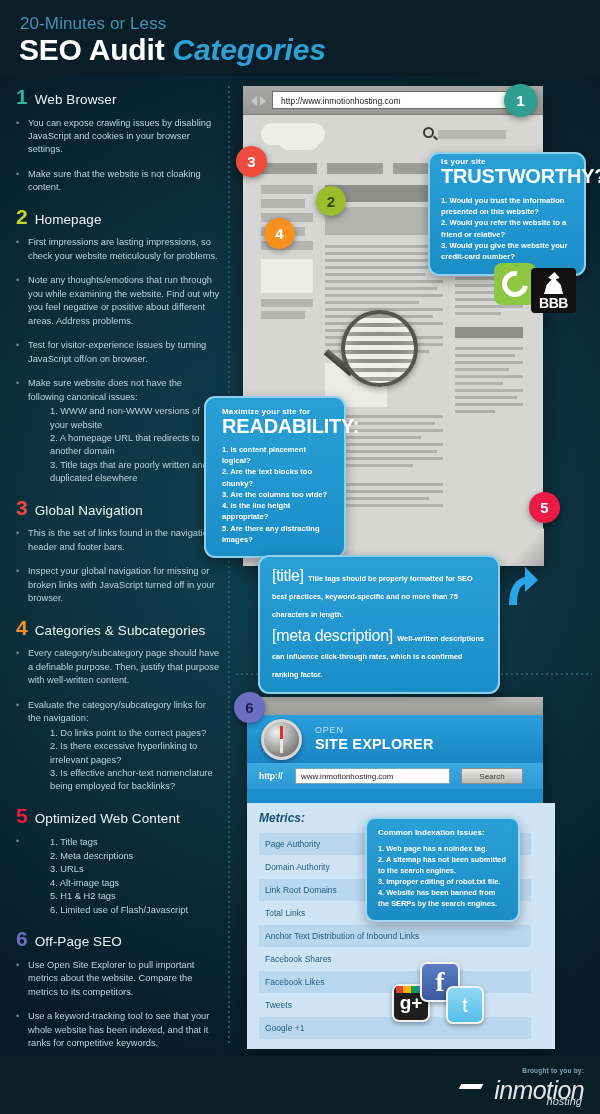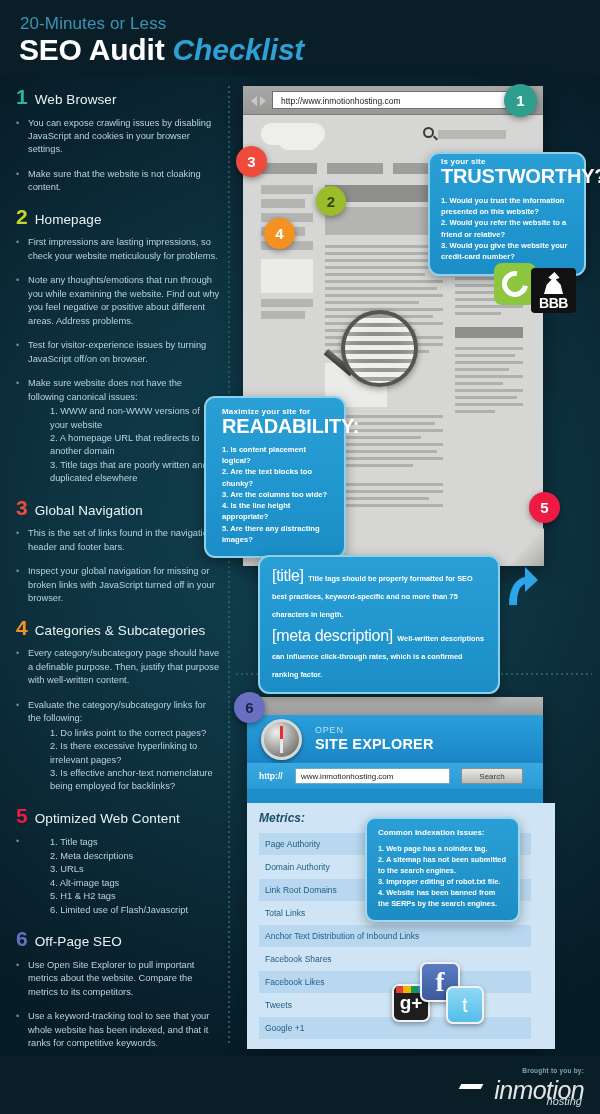--- a/index.html
+++ b/index.html
@@ -341,21 +341,21 @@
 </style>
 </head>
 <body>
 
 <div id="page">
 
   <div class="header">
     <div class="hdr-sub">20-Minutes or Less</div>
     <div class="hdr-main">
       <span>SEO Audit</span>
-      <span class="accent">Checklist</span>
+      <span class="accent">Categories</span>
     </div>
   </div>
 
   <div class="vdots"></div>
   <div class="hdots"></div>
 
   <div class="leftcol" id="leftcol">
       <div class="sec">
         <div class="sec-head">
           <span class="sec-num" style="color: rgb(47, 179, 156);">1</span>
@@ -414,21 +414,21 @@
         <div class="sec-head">
           <span class="sec-num" style="color: rgb(245, 145, 32);">4</span>
           <span class="sec-title">Categories &amp; Subcategories</span>
         </div>
         <div class="bullet">
           <span class="dot">•</span>
           <span class="txt"><span>Every category/subcategory page should have a definable purpose. Then, justify that purpose with well-written content.</span></span>
         </div>
         <div class="bullet">
           <span class="dot">•</span>
-          <span class="txt"><span>Evaluate the category/subcategory links for the following:</span><div class="sublist">
+          <span class="txt"><span>Evaluate the category/subcategory links for the navigation:</span><div class="sublist">
               <div>1. Do links point to the correct pages?</div>
               <div>2. Is there excessive hyperlinking to irrelevant pages?</div>
               <div>3. Is effective anchor-text nomenclature being employed for backlinks?</div>
             </div></span>
         </div>
       </div>
       <div class="sec">
         <div class="sec-head">
           <span class="sec-num" style="color: rgb(237, 27, 68);">5</span>
           <span class="sec-title">Optimized Web Content</span>

